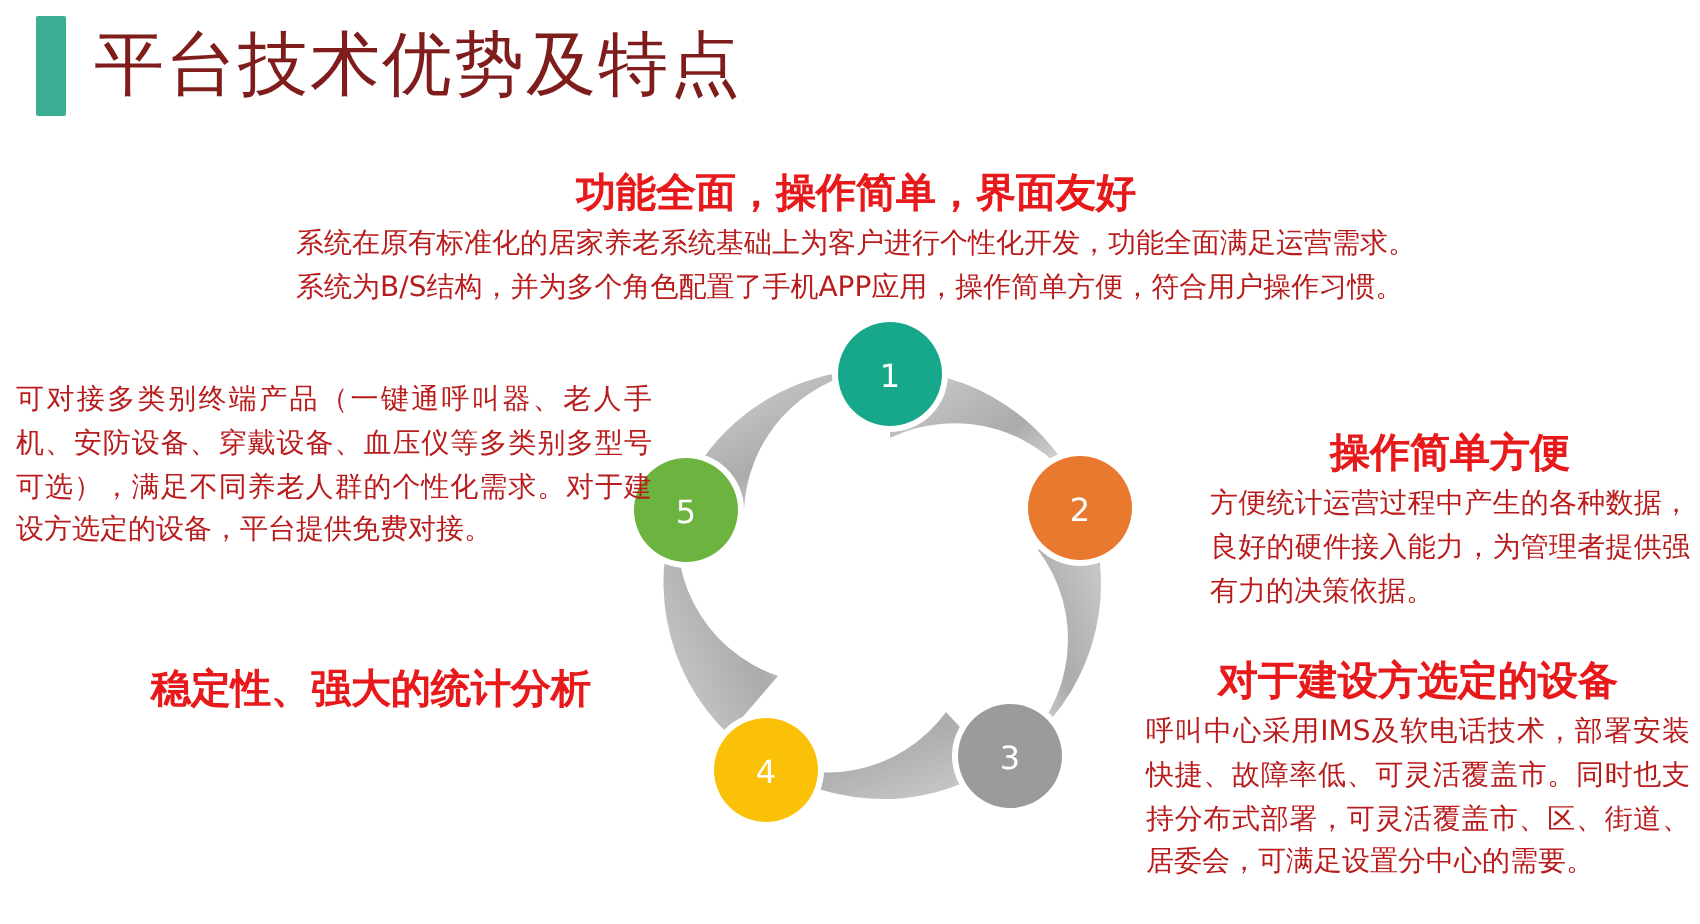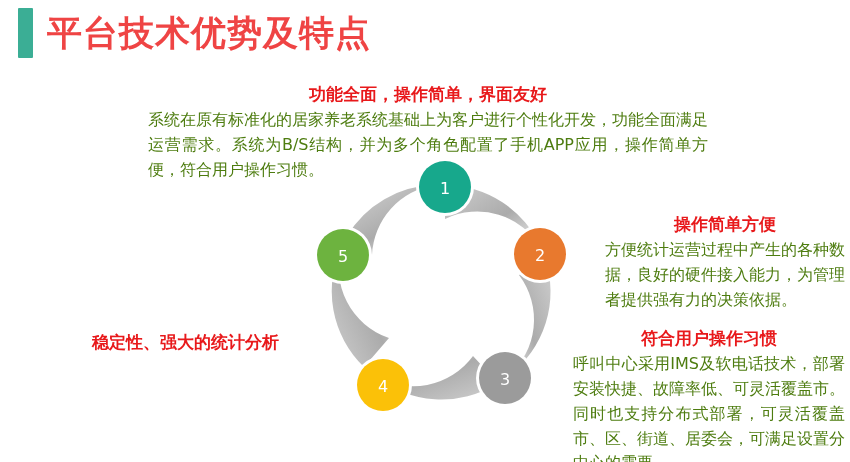--- a/index.html
+++ b/index.html
@@ -6,37 +6,37 @@
   body{
     width:850px;height:462px;overflow:hidden;background:#ffffff;
     font-family:"DejaVu Sans","Liberation Sans",sans-serif;
     color:#2b2b2b;position:relative;
   }
   .slide{position:relative;width:850px;height:462px;}
 
   
   .title-row{position:absolute;left:18px;top:8px;display:flex;align-items:center;gap:14px;}
   .title-bar{width:15px;height:50px;background:#3bae95;border-radius:1px;}
-  .title-text{font-size:35px;color:#ef4444;letter-spacing:1px;line-height:1;white-space:nowrap;font-weight:700;}
+  .title-text{font-size:35px;color:#7f1d1d;letter-spacing:1px;line-height:1;white-space:nowrap;font-weight:400;}
 
   
   .wheel{position:absolute;left:295px;top:135px;width:300px;height:310px;}
   .wheel svg{display:block;width:300px;height:310px;}
   .num{
     font-family:"DejaVu Sans","Liberation Sans",sans-serif;
     font-size:16px;fill:#ffffff;text-anchor:middle;dominant-baseline:central;
   }
 
   
   .blk{position:absolute;}
   .blk .hd{
-    color:#e8191b;font-weight:bold;font-size:17px;line-height:1.45;margin-bottom:1px;
+    color:#e8191b;font-weight:bold;font-size:20px;line-height:1.45;margin-bottom:1px;
   }
   .blk .bd{
-    color:#4d7c0f;font-size:16px;line-height:1.56;text-align:justify;
+    color:#b91c1c;font-size:14px;line-height:1.56;text-align:justify;
   }
   .hd.center{text-align:center;}
 
   
   #blk1{left:148px;top:82px;width:560px;}
   #blk1 .bd{text-align:justify;text-align-last:left;}
 
   
   #blk2{left:605px;top:212px;width:240px;}
   #blk2 .hd{text-align:center;}
@@ -145,24 +145,25 @@
     <div class="hd center">功能全面，操作简单，界面友好</div>
     <div class="bd">系统在原有标准化的居家养老系统基础上为客户进行个性化开发，功能全面满足运营需求。系统为B/S结构，并为多个角色配置了手机APP应用，操作简单方便，符合用户操作习惯。</div>
   </div>
 
   <div class="blk" id="blk2">
     <div class="hd">操作简单方便</div>
     <div class="bd">方便统计运营过程中产生的各种数据，良好的硬件接入能力，为管理者提供强有力的决策依据。</div>
   </div>
 
   <div class="blk" id="blk3">
-    <div class="hd">符合用户操作习惯</div>
+    <div class="hd">对于建设方选定的设备</div>
     <div class="bd">呼叫中心采用IMS及软电话技术，部署安装快捷、故障率低、可灵活覆盖市。同时也支持分布式部署，可灵活覆盖市、区、街道、居委会，可满足设置分中心的需要。</div>
   </div>
 
   <div class="blk" id="blk4">
     <div class="hd">稳定性、强大的统计分析</div>
   </div>
 
   <div class="blk" id="blk5">
+    <div class="bd">可对接多类别终端产品（一键通呼叫器、老人手机、安防设备、穿戴设备、血压仪等多类别多型号可选），满足不同养老人群的个性化需求。对于建设方选定的设备，平台提供免费对接。</div>
   </div>
 
 </div>
 
 </body></html>

